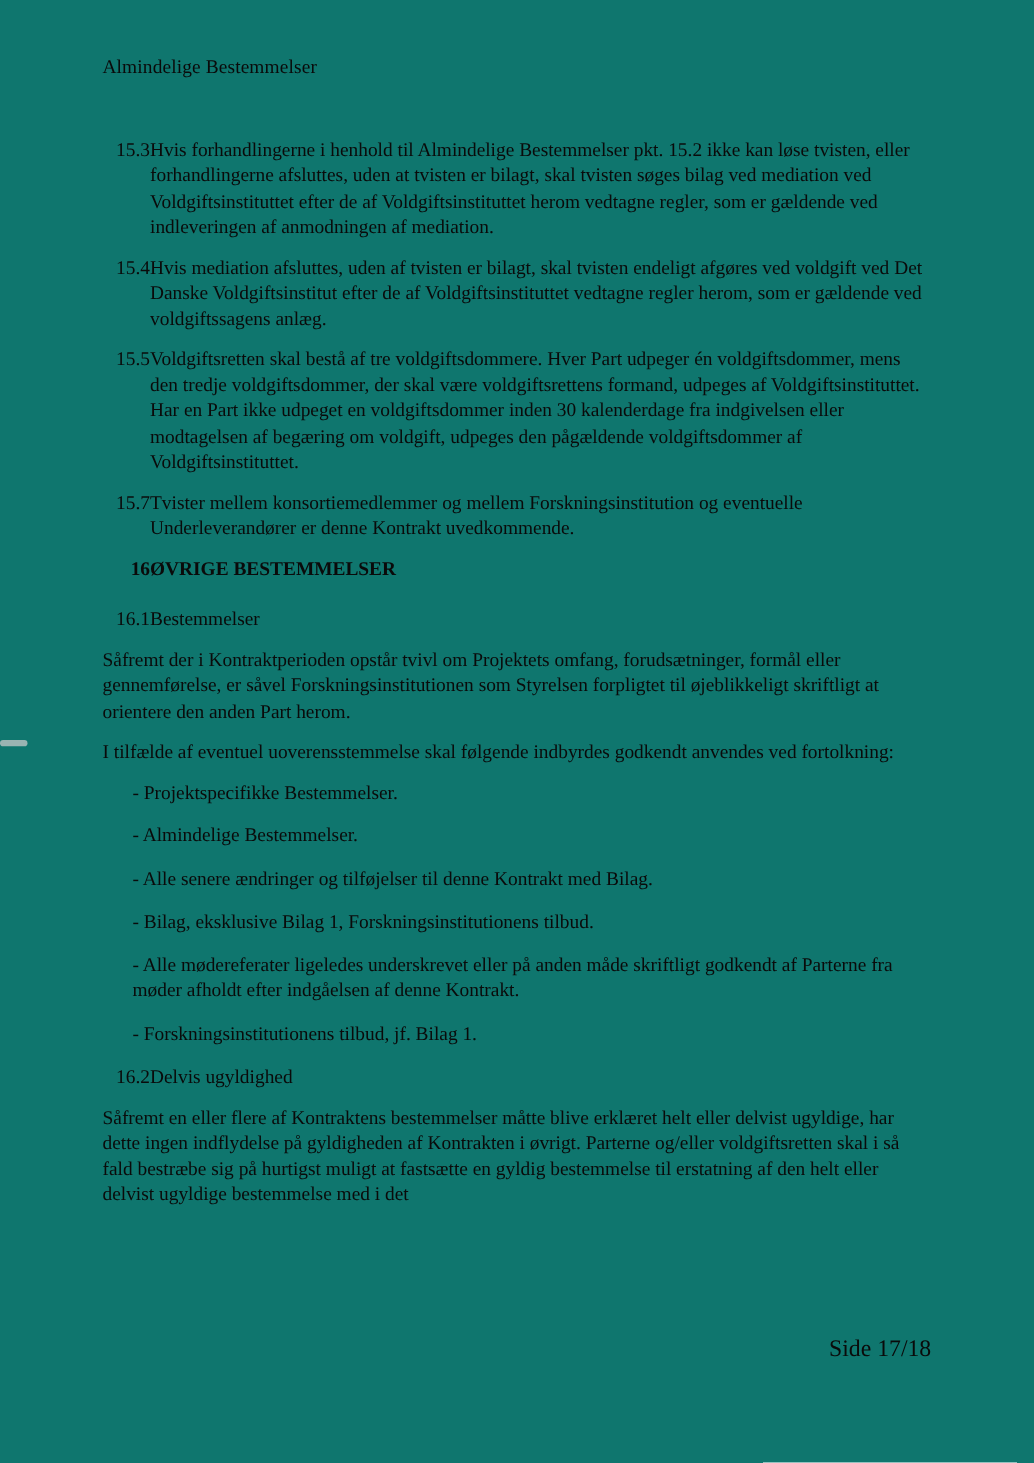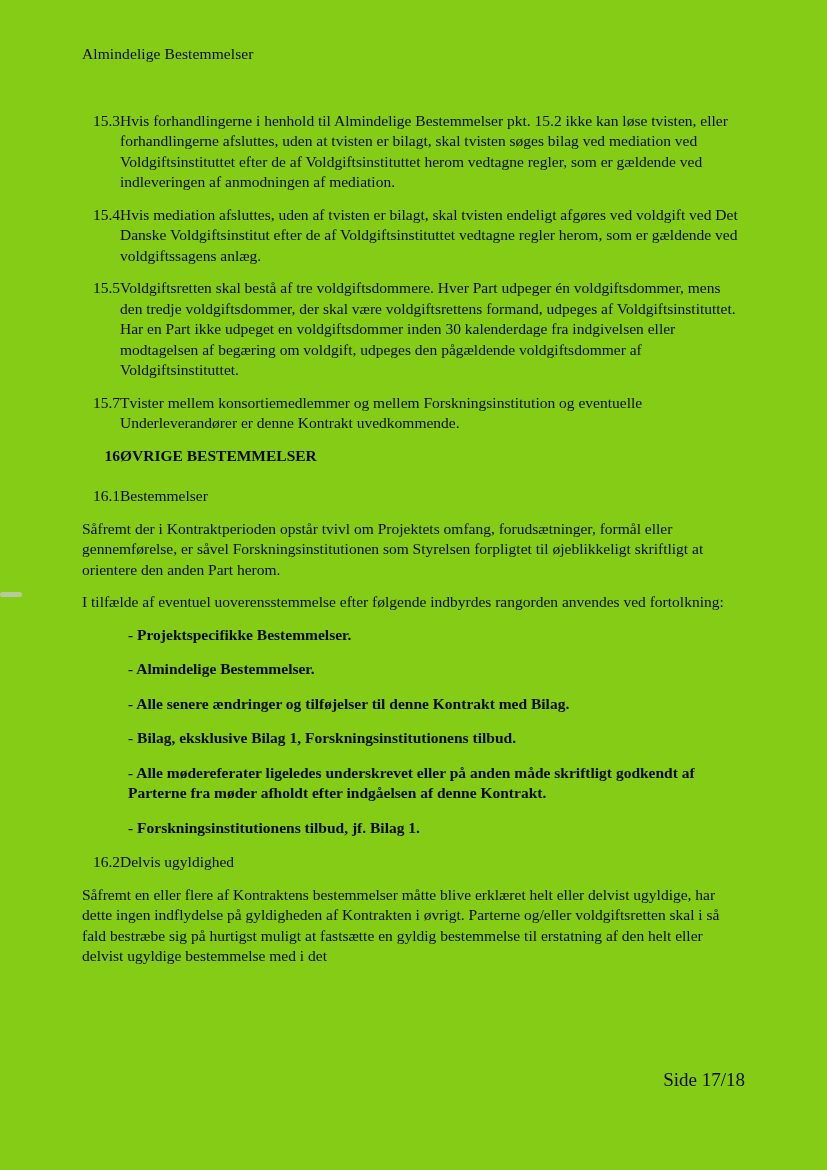--- a/index.html
+++ b/index.html
@@ -1,21 +1,21 @@
 <!DOCTYPE html>
 <html><head>
 <meta charset="utf-8">
 <style>
   * { margin: 0; padding: 0; box-sizing: border-box; }
   html, body { background: #ffffff; }
   .page {
     position: relative;
     width: 827px;
     height: 1170px;
-    background: #84cc16;
+    background: #0f766e;
     font-family: "Liberation Serif", "DejaVu Serif", serif;
     color: #0a0a0a;
     overflow: hidden;
     margin: 0 auto;
   }
   .content {
     position: absolute;
     top: 44px;
     left: 82px;
     right: 82px;
@@ -28,21 +28,21 @@
   }
   .block {
     font-size: 15.5px;
     line-height: 20.5px;
   }
   .block.item { display: flex; margin-bottom: 12px; }
   .block.heading { display: flex; font-weight: bold; margin-top: 3px; margin-bottom: 20px; }
   .block .num { width: 38px; flex-shrink: 0; text-align: right; }
   .block .txt { flex: 1; }
   .block.para { margin-top: 5px; margin-bottom: 12px; }
-  .block.list { margin-left: 46px; margin-bottom: 14px; padding-right: 20px; font-weight: bold; }
+  .block.list { margin-left: 24px; margin-bottom: 14px; padding-right: 20px; }
   .footer {
     position: absolute;
     top: 1070px;
     right: 82px;
     font-size: 19px;
     line-height: 20.5px;
   }
   .scan-artifact {
     position: absolute;
     left: 0px;
@@ -80,21 +80,21 @@
         </div>
         <div class="block heading">
           <span class="num">16</span>
           <span class="txt">ØVRIGE BESTEMMELSER</span>
         </div>
         <div class="block item">
           <span class="num">16.1</span>
           <span class="txt">Bestemmelser</span>
         </div>
         <div class="block para">Såfremt der i Kontraktperioden opstår tvivl om Projektets omfang, forudsætninger, formål eller gennemførelse, er såvel Forskningsinstitutionen som Styrelsen forpligtet til øjeblikkeligt skriftligt at orientere den anden Part herom.</div>
-        <div class="block para">I tilfælde af eventuel uoverensstemmelse efter følgende indbyrdes rangorden anvendes ved fortolkning:</div>
+        <div class="block para">I tilfælde af eventuel uoverensstemmelse skal følgende indbyrdes godkendt anvendes ved fortolkning:</div>
         <div class="block list">- Projektspecifikke Bestemmelser.</div>
         <div class="block list">- Almindelige Bestemmelser.</div>
         <div class="block list">- Alle senere ændringer og tilføjelser til denne Kontrakt med Bilag.</div>
         <div class="block list">- Bilag, eksklusive Bilag 1, Forskningsinstitutionens tilbud.</div>
         <div class="block list">- Alle mødereferater ligeledes underskrevet eller på anden måde skriftligt godkendt af Parterne fra møder afholdt efter indgåelsen af denne Kontrakt.</div>
         <div class="block list">- Forskningsinstitutionens tilbud, jf. Bilag 1.</div>
         <div class="block item">
           <span class="num">16.2</span>
           <span class="txt">Delvis ugyldighed</span>
         </div>

